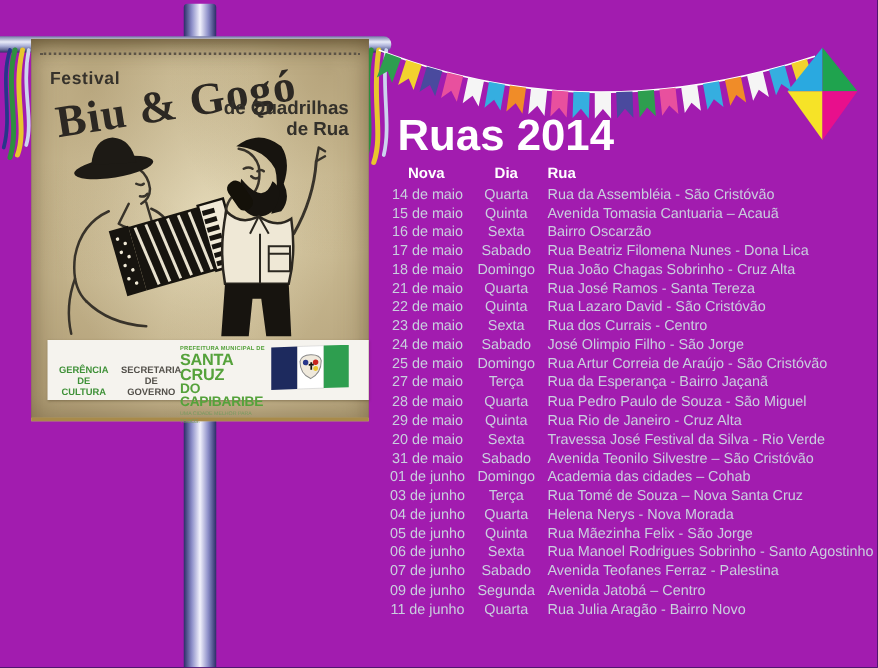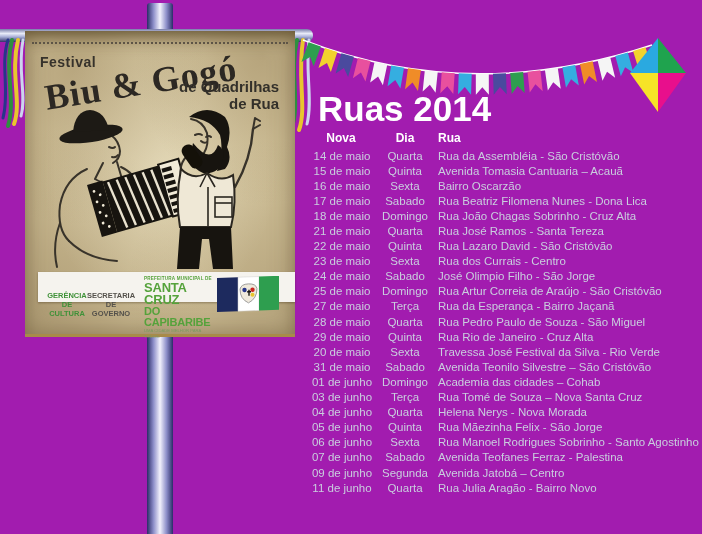--- a/index.html
+++ b/index.html
@@ -47,26 +47,26 @@
     font-family:"Liberation Serif",serif;font-weight:bold;
     font-size:36px;color:#2c2823;letter-spacing:1px;white-space:nowrap;
   }
   .poster-sub{
     position:absolute;right:16px;top:47px;text-align:right;
     font-size:15px;font-weight:bold;color:#33302a;line-height:17px;
   }
   #illustration{position:absolute;left:0;top:76px;width:270px;height:165px;}
   
   #logo-banner{
-    position:absolute;left:13px;top:241px;width:257px;height:30px;
+    position:absolute;left:13px;top:241px;width:257px;height:48px;
     background:#f5f3ee;box-shadow:0 1px 2px rgba(60,45,20,.4);
   }
   .org{position:absolute;text-align:center;font-weight:bold;font-size:7.5px;line-height:9px;}
   #gerencia{left:5px;top:19px;width:48px;color:#3f9138;}
-  #secretaria{left:48px;top:19px;width:50px;color:#54514b;text-align:center;}
+  #secretaria{left:58px;top:19px;width:50px;color:#54514b;text-align:center;}
   #prefeitura{position:absolute;left:106px;top:4px;width:70px;color:#55a23b;}
   #prefeitura .tiny{font-size:4.6px;font-weight:bold;letter-spacing:.2px;line-height:6px;}
   #prefeitura .big1{font-size:13px;font-weight:bold;line-height:12px;letter-spacing:-.2px;}
   #prefeitura .big2{font-size:11px;font-weight:bold;line-height:11px;letter-spacing:-.2px;}
   #prefeitura .tag{font-size:4.2px;line-height:6px;color:#7a9a60;}
   #muni-flag{position:absolute;left:178px;top:4px;width:64px;height:38px;}
   
   #schedule{position:absolute;left:308px;top:90px;width:394px;color:#c9cede;}
   #schedule h1{
     margin:0 0 3px 10px;font-size:35px;line-height:37px;

